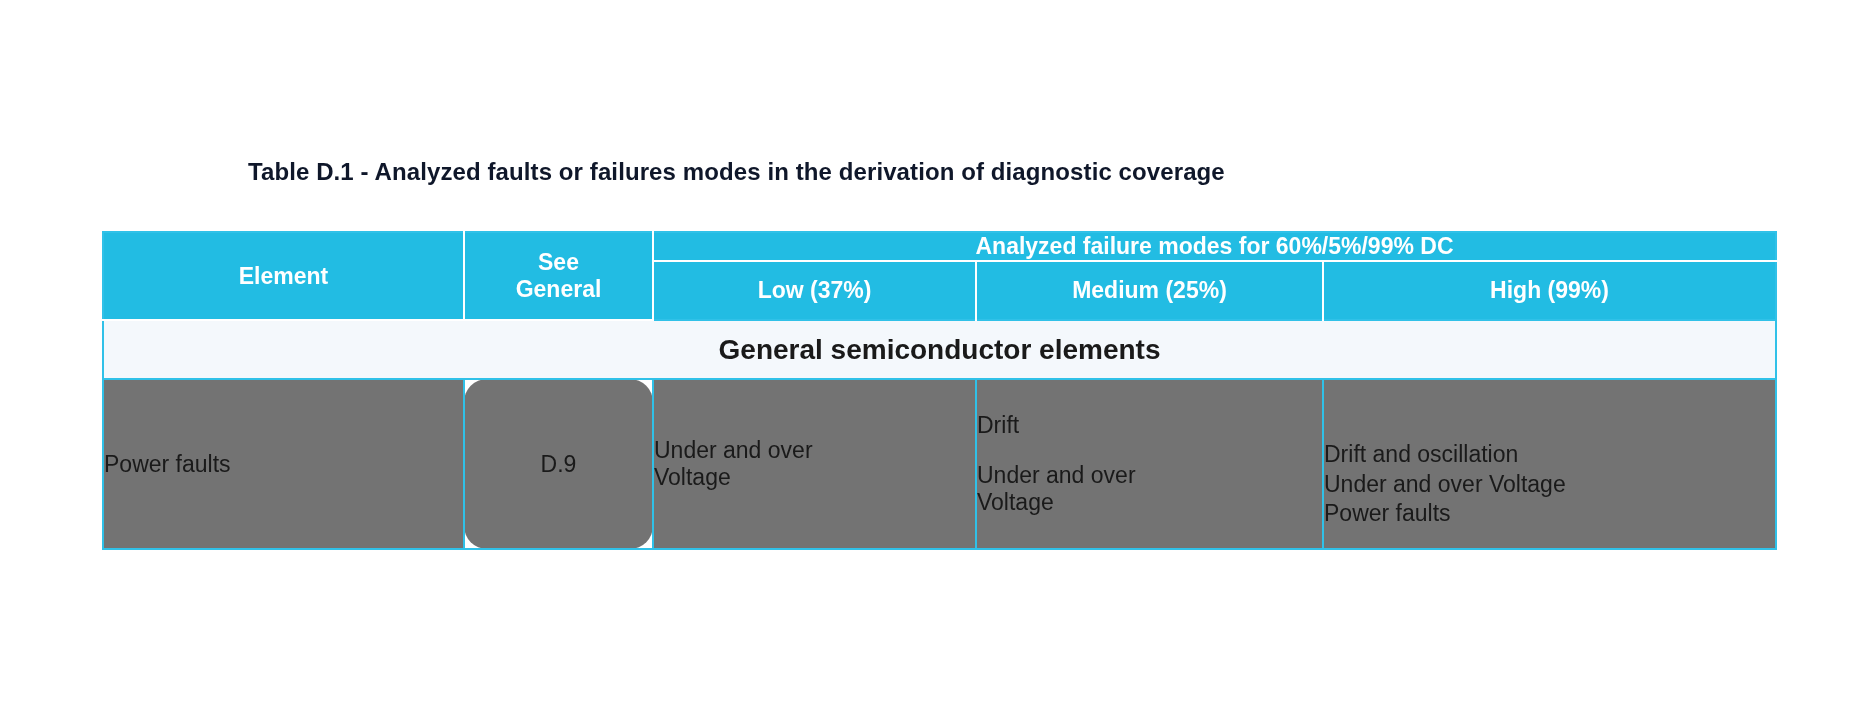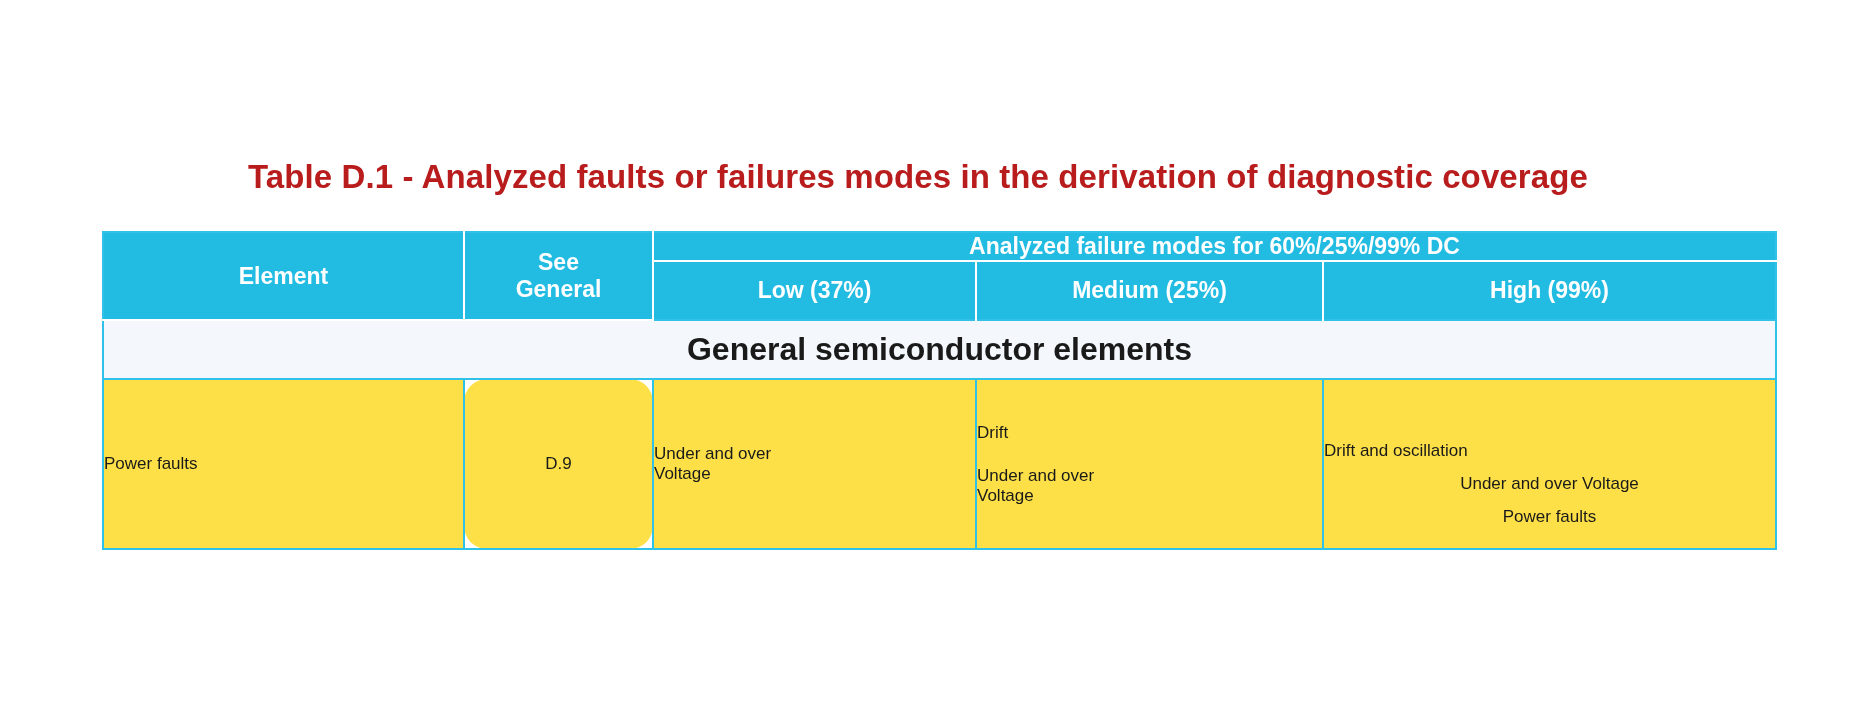--- a/index.html
+++ b/index.html
@@ -22,24 +22,24 @@
     top: 0;
     width: 1876px;
     height: 727px;
   }
 
   
   #table-title {
     position: absolute;
     left: 248px;
     top: 158px;
-    font-size: 33px;
+    font-size: 24px;
     font-weight: bold;
     letter-spacing: 0.1px;
-    color: #b91c1c;
+    color: #0f172a;
     white-space: nowrap;
   }
 
   
   #fault-table {
     position: absolute;
     left: 102px;
     top: 231px;
     width: 1673px;
     border-collapse: collapse;
@@ -68,45 +68,45 @@
   .hdr-span    { border-top: none; border-right: none; }
   .hdr-low     { border-bottom: none; }
   .hdr-med     { border-bottom: none; }
   .hdr-high    { border-bottom: none; border-right: none; }
 
   
   .section-row td {
     background: #f4f8fc;
     color: #1a1a1a;
     font-weight: bold;
-    font-size: 32px;
+    font-size: 28px;
     text-align: center;
     border-top: 2px solid #30c1e8;
     border-bottom: 2px solid #30c1e8;
     height: 57px;
   }
 
   
   .body-cell {
-    background: #fde047;
+    background: #737373;
     color: #1a1a1a;
-    font-size: 17px;
+    font-size: 23px;
     border-left: 2px solid #30c1e8;
     border-right: 2px solid #30c1e8;
     line-height: 1.18;
   }
   .body-cell.first { border-left: none; }
   .body-cell.last  { border-right: none; }
 
   .cell-pad-left  { padding: 0 14px 0 14px; text-align: left; }
   .cell-center    { text-align: center; border-radius: 23px; }
 
   .lines { display: block; }
   .line  { display: block; }
-  .lines.tight  .line + .line { margin-top: 13px; text-align: center; }
+  .lines.tight  .line + .line { margin-top: 2px; }
   .lines.para   .line + .line { margin-top: 0; }
   .align-top  { vertical-align: top; padding-top: 18px; }
   .align-mid  { vertical-align: middle; }
 </style>
 </head>
 <body>
 
 <div id="page">
 
   <div id="table-title">Table D.1 - Analyzed faults or failures modes in the derivation of diagnostic coverage</div>
@@ -120,21 +120,21 @@
       <col style="width:453px">
     </colgroup>
     <tbody>
 
       <tr>
         <td class="hdr hdr-element" rowspan="2" style="height:56px">Element</td>
         <td class="hdr hdr-tables" rowspan="2">
           <span class="line">See</span>
           <span class="line">General</span>
         </td>
-        <td class="hdr hdr-span" colspan="3">Analyzed failure modes for 60%/25%/99% DC</td>
+        <td class="hdr hdr-span" colspan="3">Analyzed failure modes for 60%/5%/99% DC</td>
       </tr>
 
       <tr>
         <td class="hdr hdr-low" style="height:57px">Low (37%)</td>
         <td class="hdr hdr-med">Medium (25%)</td>
         <td class="hdr hdr-high">High (99%)</td>
       </tr>
 
       <tr class="section-row">
         <td colspan="5">General semiconductor elements</td>

